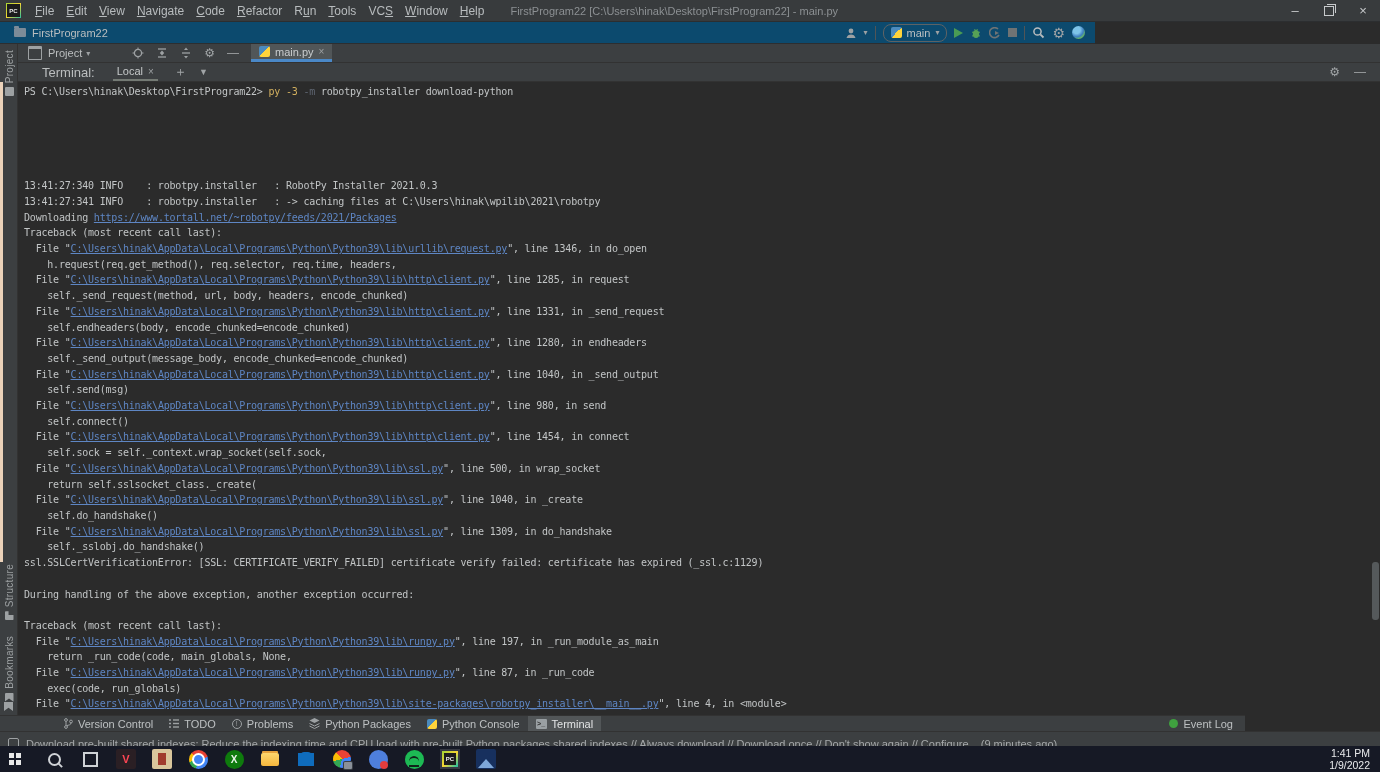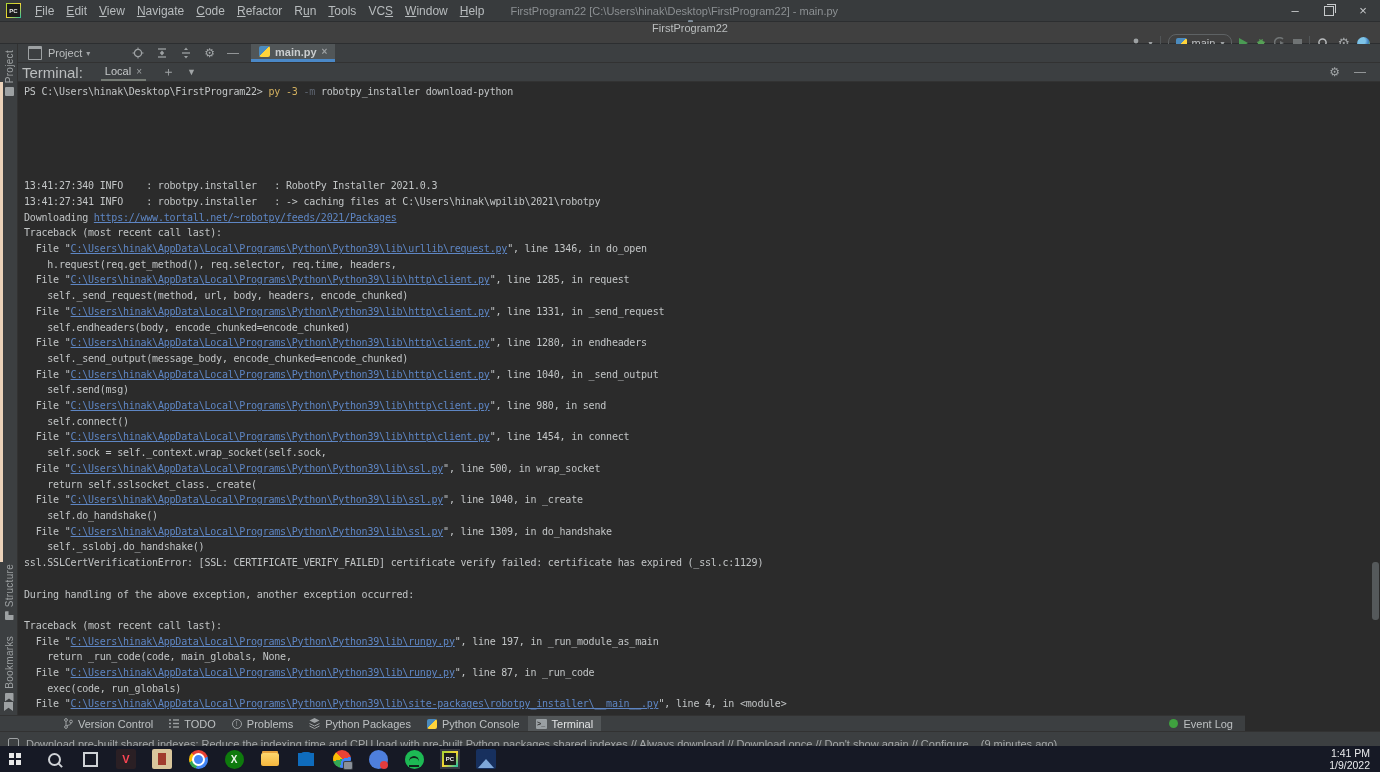--- a/index.html
+++ b/index.html
@@ -15,22 +15,22 @@
   .menus{display:flex;align-items:center;height:100%;}
   .menus span{padding:0 6px;font-size:12px;color:#b8bcbe;cursor:default;}
   .menus span u{text-decoration:underline;}
   .win-title{margin-left:20px;font-size:11px;color:#8c9093;}
   .win-controls{margin-left:auto;display:flex;align-items:center;height:100%;}
   .win-btn{width:34px;height:100%;display:flex;align-items:center;justify-content:center;color:#c7cacc;font-size:13px;}
   .restore-glyph{width:8px;height:8px;border:1px solid #c7cacc;position:relative;}
   .restore-glyph:before{content:"";position:absolute;left:2px;top:-3px;width:8px;height:8px;border:1px solid #c7cacc;border-left:none;border-bottom:none;}
 
   
-  .navbar{position:absolute;left:0;top:22px;width:1380px;height:22px;background:#404040;
-          display:flex;align-items:center;border-bottom:1px solid #2c2e30;box-sizing:border-box;flex-direction:column;}
+  .navbar{position:absolute;left:0;top:22px;width:1095px;height:22px;background:#0c4a6e;
+          display:flex;align-items:center;border-bottom:1px solid #2c2e30;box-sizing:border-box;}
   .folder-ic{width:12px;height:9px;background:#7c8b98;border-radius:1px;position:relative;margin:0 6px 0 14px;}
   .folder-ic:before{content:"";position:absolute;top:-2px;left:0;width:5px;height:2px;background:#7c8b98;border-radius:1px 1px 0 0;}
   .crumb{font-size:11px;color:#bbbebf;}
   .nav-right{margin-left:auto;display:flex;align-items:center;gap:7px;padding-right:10px;height:100%;}
   .ic{display:inline-flex;align-items:center;justify-content:center;}
   .sep{width:1px;height:14px;background:#515557;}
   .caret{font-size:8px;color:#9da1a3;}
   .runcombo{display:flex;align-items:center;gap:5px;border:1px solid #5e6264;border-radius:8px;height:16px;padding:0 7px;}
   .runcombo .lbl{font-size:11px;color:#bcbfc1;}
   .py-logo{width:11px;height:11px;border-radius:2px;background:linear-gradient(135deg,#4b8bbe 50%,#ffd43b 50%);}
@@ -41,28 +41,28 @@
   svg.mini{display:block;}
 
   
   .toolrow{position:absolute;left:18px;top:44px;width:1362px;height:19px;background:#3c3f41;
            display:flex;align-items:center;border-bottom:1px solid #323232;box-sizing:border-box;}
   .win-ic{width:12px;height:10px;border:1px solid #9da1a3;border-top-width:3px;border-radius:1px;margin:0 6px 0 10px;}
   .proj-lbl{font-size:11px;color:#bbbebf;margin-right:4px;}
   .toolrow-icons{display:flex;align-items:center;gap:12px;margin-left:42px;color:#9da1a3;}
   .dash{color:#9da1a3;font-size:12px;}
   .edtab{margin-left:12px;height:100%;display:flex;align-items:center;gap:5px;padding:0 8px;
-         background:#515658;border-bottom:3px solid #4a88c7;box-sizing:border-box;font-weight:bold;}
+         background:#515658;border-bottom:3px solid #4a88c7;box-sizing:border-box;}
   .edtab .lbl{font-size:11px;color:#c9ccce;}
   .tab-x{color:#9da1a3;font-size:10px;}
 
   
   .termbar{position:absolute;left:18px;top:63px;width:1362px;height:19px;background:#3c3f41;
            display:flex;align-items:center;border-bottom:1px solid #323232;box-sizing:border-box;}
-  .term-lbl{font-size:15px;color:#bbbebf;margin-left:4px;}
+  .term-lbl{font-size:13px;color:#bbbebf;margin-left:24px;}
   .term-tab{margin-left:18px;height:100%;display:flex;align-items:center;gap:5px;padding:0 4px;
             border-bottom:2px solid #747a74;box-sizing:border-box;}
   .term-tab .lbl{font-size:11px;color:#c5c8c9;}
   .plus{color:#a0a4a6;font-size:13px;margin-left:16px;}
   .chev{color:#a0a4a6;font-size:9px;margin-left:12px;}
   .termbar-right{margin-left:auto;display:flex;align-items:center;gap:14px;padding-right:14px;}
 
   
   .stripe{position:absolute;left:0;top:44px;width:18px;height:671px;background:#3c3f41;border-right:1px solid #323232;box-sizing:border-box;}
   .peach{position:absolute;left:0;top:82px;width:3px;height:480px;background:#ebd2ba;}

